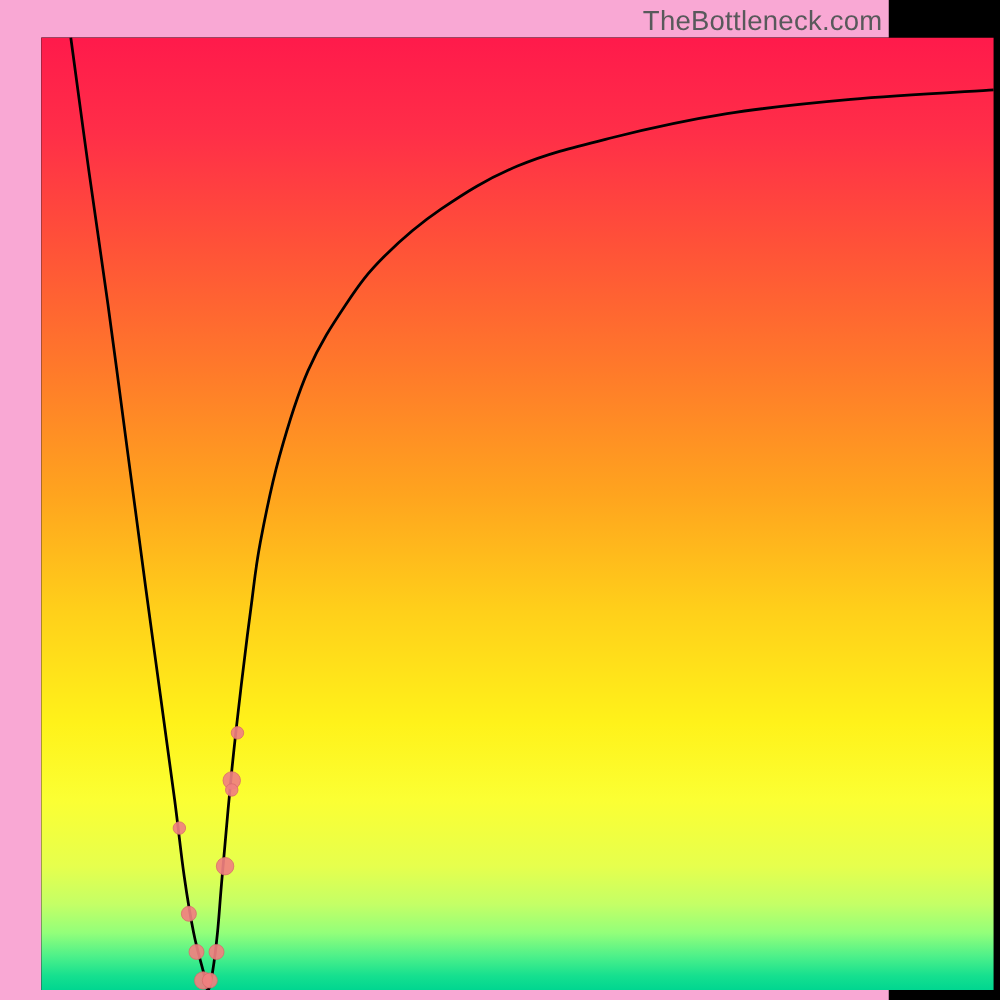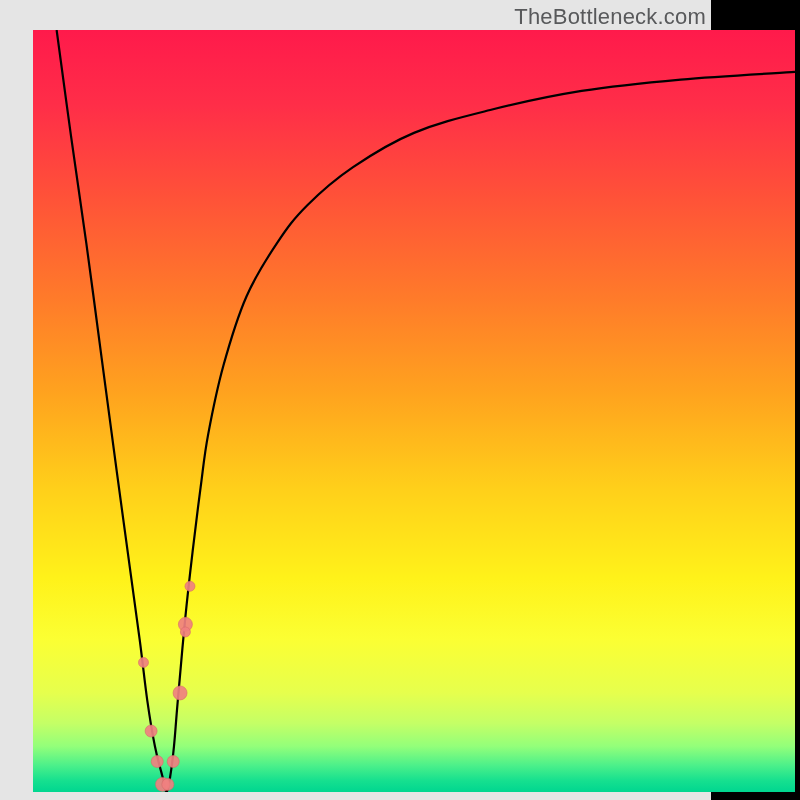--- a/index.html
+++ b/index.html
@@ -10,21 +10,21 @@
     overflow: hidden;
     background: #000;
     font-family: Arial, Helvetica, sans-serif;
   }
   .frame {
     position: absolute;
     top: 0;
     left: 0;
     width: 711px;
     height: 800px;
-    background: #e5e5e5;
+    background: #f9a8d4;
   }
   .plot {
     position: absolute;
     background: #000;
   }
   .gradient {
     position: absolute;
     inset: 0;
   }
   .watermark {

